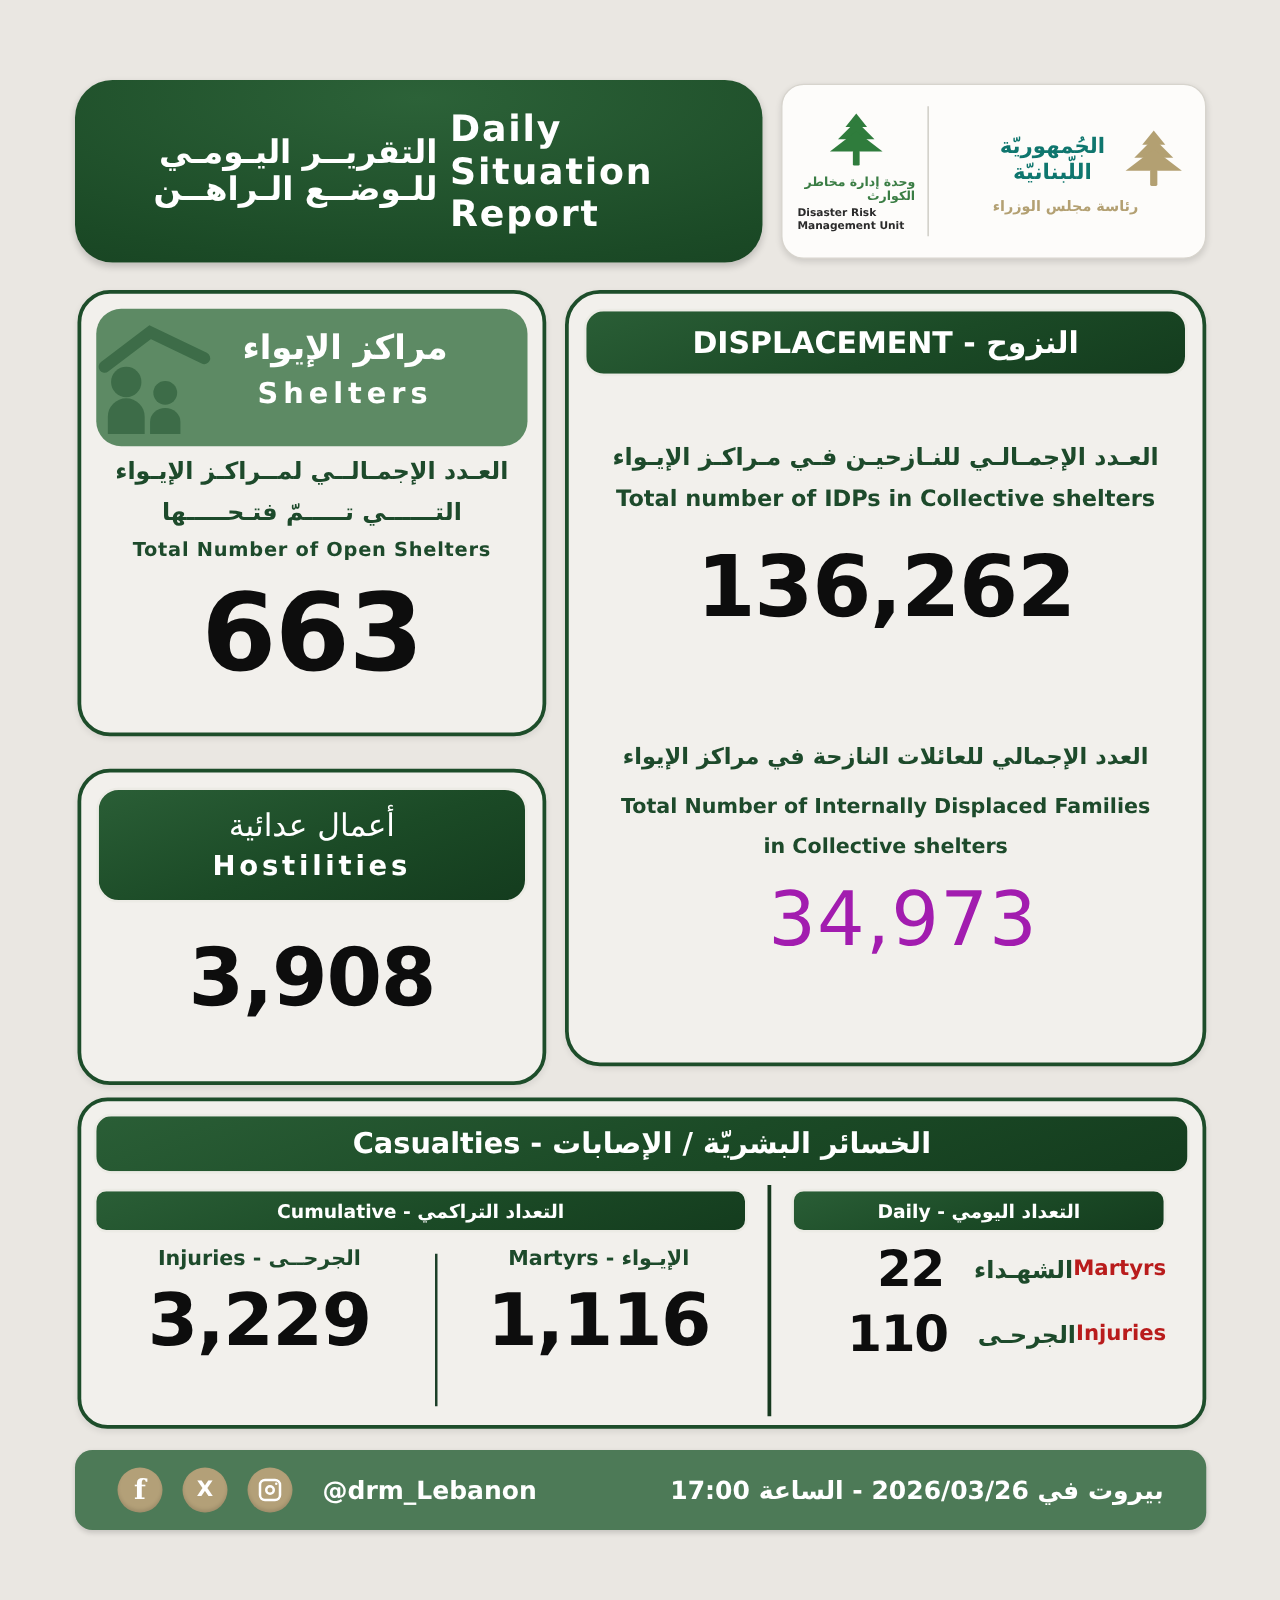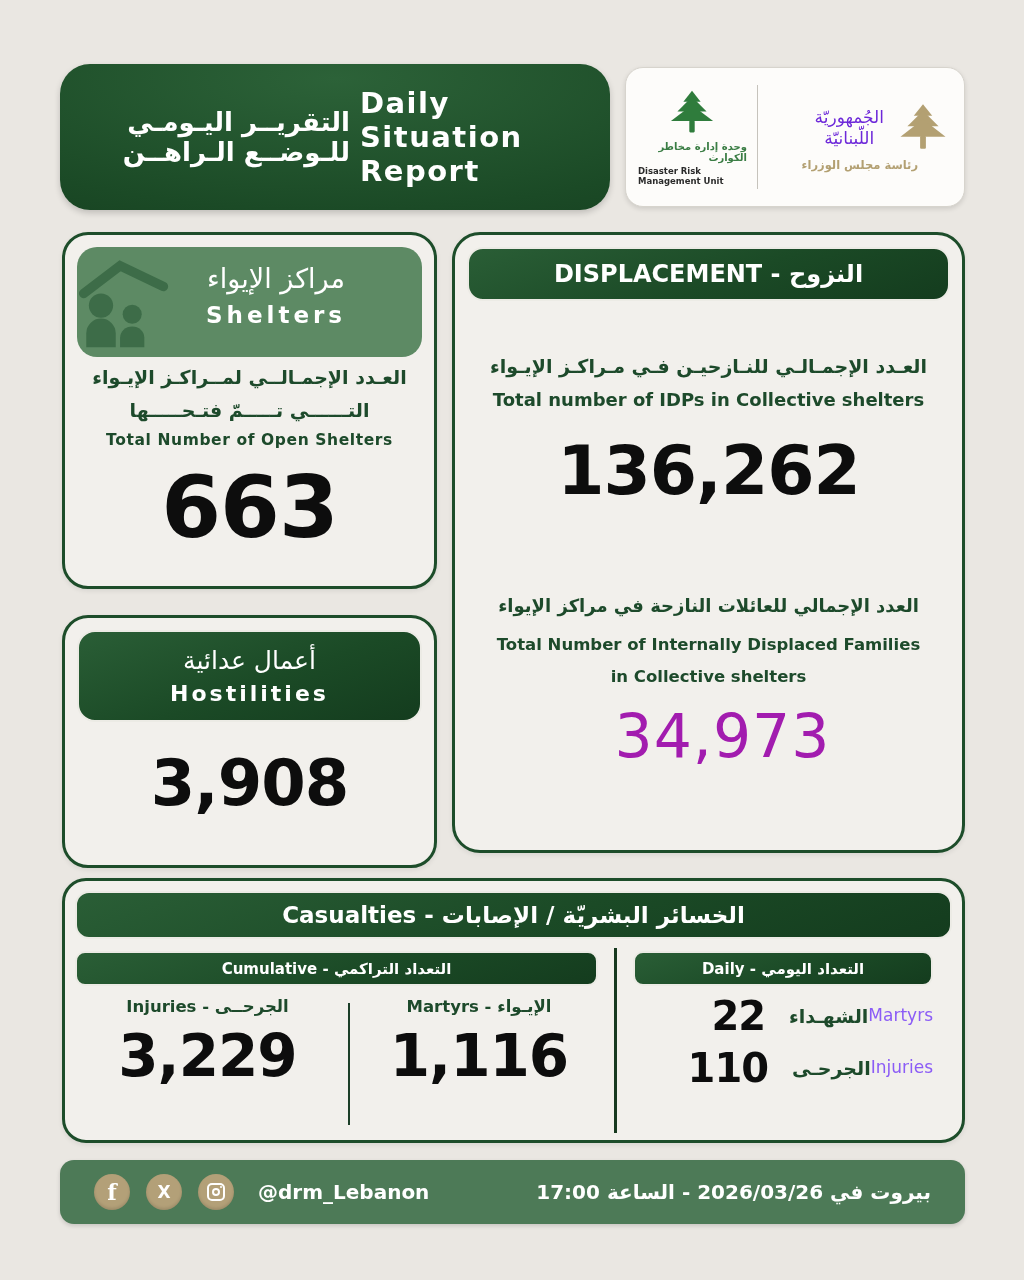--- a/index.html
+++ b/index.html
@@ -45,34 +45,34 @@
     background:#fdfcfa; border:1px solid #d7d4cd; border-radius:18px;
     box-shadow:0 2px 5px rgba(0,0,0,.12);
     display:flex; align-items:center; padding:8px 12px;
   }
   .drm-side { width:48%; display:flex; flex-direction:column; align-items:center; gap:3px; }
   .drm-ar { font-size:10px; font-weight:bold; color:#3a7d44; }
   .drm-en { font-size:8.5px; font-weight:bold; color:#2b2b2b; }
   .logo-divider { width:1px; height:104px; background:#c6c3bc; margin:0 10px; }
   .gov-side { flex:1; display:flex; flex-direction:column; align-items:center; gap:4px; }
   .gov-top { display:flex; align-items:center; gap:10px; }
-  .gov-callig { display:flex; flex-direction:column; align-items:center; color:#6d28d9; font-weight:normal; font-size:17px; line-height:1.25;margin-left:47px; }
+  .gov-callig { display:flex; flex-direction:column; align-items:center; color:#0f766e; font-weight:bold; font-size:17px; line-height:1.25;margin-left:47px; }
   .gov-sub { color:#b3a072; font-size:11.5px; font-weight:bold; }
 
   
   .shelters { left:62px; top:232px; width:375px; height:357px; }
   .shelters-head {
     position:absolute; left:12px; top:12px; width:345px; height:110px;
     background:#5d8a64; border-radius:20px;
   }
   .shelters-head .txt {
     position:absolute; right:26px; top:16px; width:240px;
     color:#fff; text-align:center;
   }
-  .shelters-head .t-ar { font-size:27px; font-weight:normal; margin-bottom:8px;text-align:center; }
+  .shelters-head .t-ar { font-size:27px; font-weight:bold; margin-bottom:8px;text-align:center; }
   .shelters-head .t-en { font-size:23px; font-weight:bold; letter-spacing:4px; }
   .shelter-svg { position:absolute; left:-2px; top:4px; width:104px; height:104px; }
   .sh-ar { position:absolute; top:126px; left:0; width:100%; font-size:19px; font-weight:bold; line-height:1.75; }
   .sh-en { position:absolute; top:196px; left:0; width:100%; font-size:15.5px; font-weight:bold; letter-spacing:.6px; }
   .sh-val { position:absolute; top:222px; left:0; width:100%; font-size:86px; }
 
   
   .hostilities { left:62px; top:615px; width:375px; height:253px; }
   .host-head {
     position:absolute; left:12px; top:12px; width:345px; height:92px;
@@ -114,21 +114,21 @@
   .cum-col { position:absolute; top:116px; text-align:center; }
   .cum-col .lbl { font-size:16.5px; font-weight:bold; color:#1d4a2b; }
   .cum-col .val { font-size:58px; margin-top:6px; }
   .col-inj { left:10px;  width:265px; }
   .col-mar { left:295px; width:238px; }
   .daily-rows { position:absolute; left:568px; top:112px; width:300px; display:flex; flex-direction:column; gap:6px; }
   .daily-row { display:flex; align-items:center; }
   .daily-row .dnum { width:140px; text-align:right; font-size:40px; }
   .daily-row .dlbls { margin-left:24px; display:flex; flex-direction:row; }
   .daily-row .dar { font-size:19px; font-weight:bold; color:#1d4a2b; }
-  .daily-row .den { font-size:17px; font-weight:normal; color:#8b5cf6; }
+  .daily-row .den { font-size:17px; font-weight:bold; color:#b91c1c; }
 
   
   .footer {
     position:absolute; left:60px; top:1160px; width:905px; height:64px;
     background:#4d7a57; border-radius:14px;
     display:flex; align-items:center; padding:0 34px;
     box-shadow:0 2px 4px rgba(0,0,0,.15);
   }
   .soc { width:36px; height:36px; border-radius:50%; background:#b3a078;
          display:flex; align-items:center; justify-content:center;

